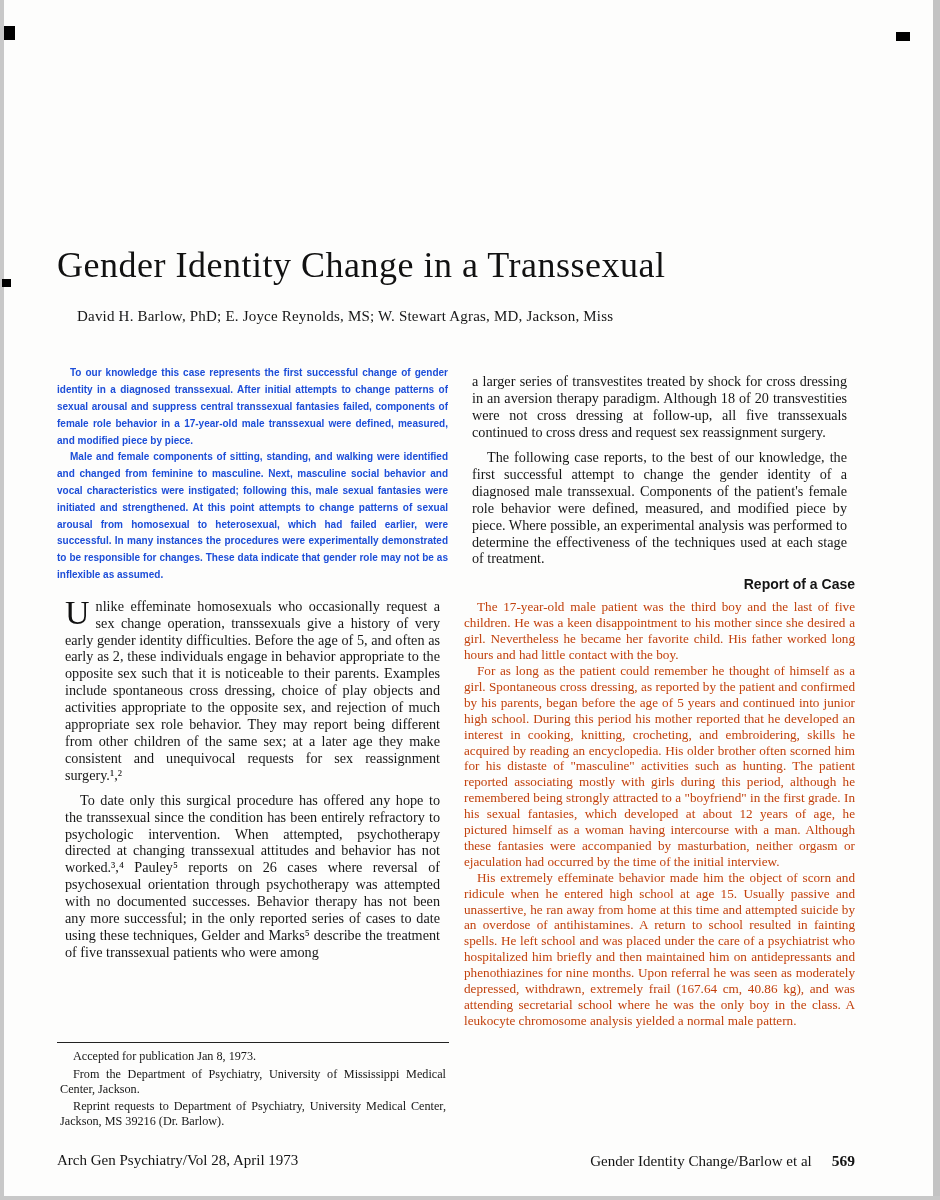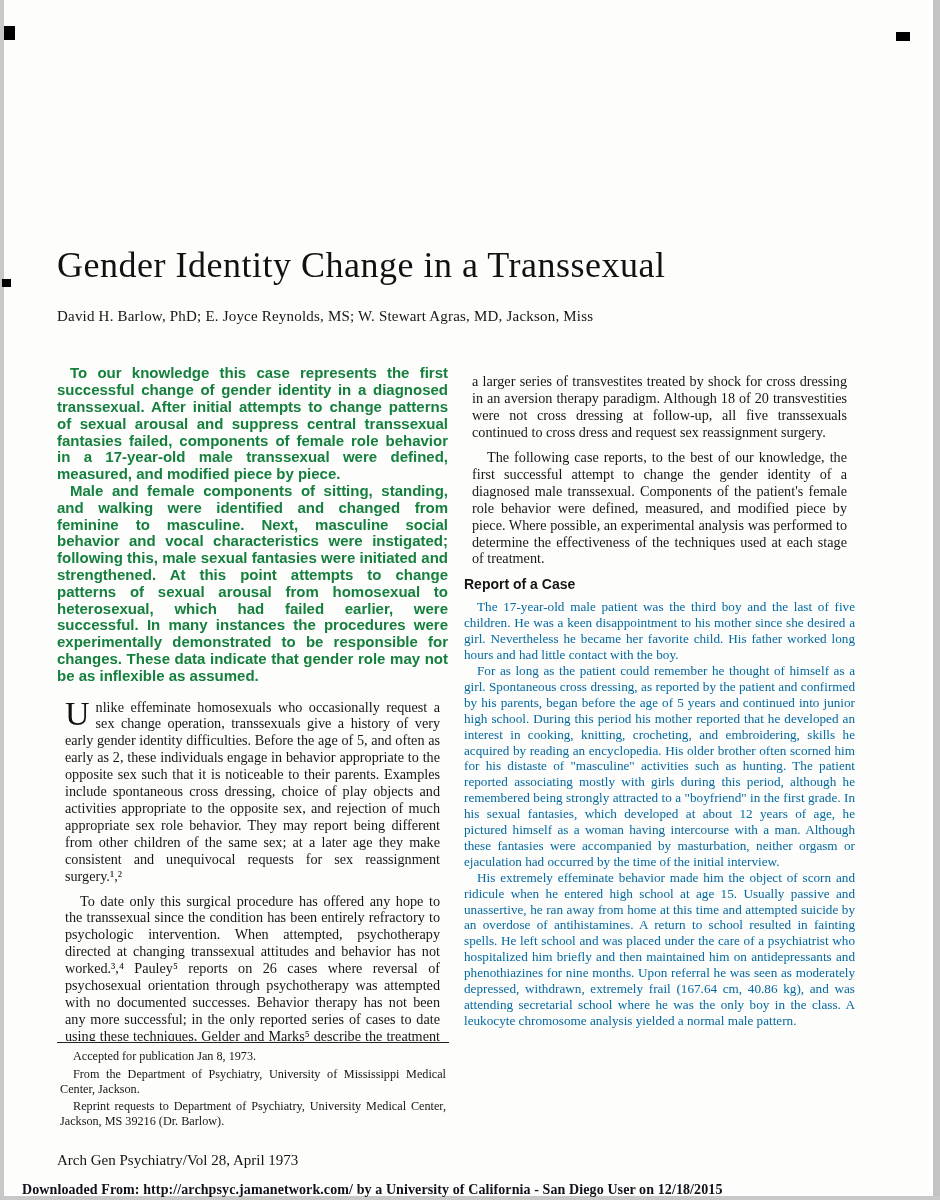--- a/index.html
+++ b/index.html
@@ -31,42 +31,43 @@
     font-weight: normal;
     line-height: 1.15;
     letter-spacing: 0.5px;
     color: #111;
   }
   .authors {
     margin-top: 22px;
     font-size: 15px;
     letter-spacing: 0.2px;
     color: #161616;
+    margin-left: 20px;
   }
 
   .columns {
     display: flex;
     gap: 16px;
     margin-top: 40px;
     align-items: flex-start;
   }
   .col { width: 391px; }
   .col.left-col  { max-height: 676px; overflow: hidden; }
   .col.right-col { max-height: 756px; overflow: hidden; }
 
   
   .abstract p {
     margin: 0;
     font-family: "Liberation Sans", "DejaVu Sans", sans-serif;
     font-weight: bold;
-    font-size: 15px;
+    font-size: 10px;
     line-height: 16.8px;
     text-align: justify;
     text-indent: 13px;
-    color: #15803d;
+    color: #1d4ed8;
   }
 
   
   p.body {
     margin: 8px;
     font-size: 14.2px;
     line-height: 16.9px;
     text-align: justify;
     color: #161616;
   }
@@ -79,30 +80,30 @@
     padding: 1px 6px 0 0;
     color: #111;
   }
 
   
   h3.case-heading {
     margin: 9px 0 7px 0;
     font-family: "Liberation Sans", "DejaVu Sans", sans-serif;
     font-size: 14px;
     font-weight: bold;
-    text-align: left;
+    text-align: right;
     color: #141414;
   }
   p.case {
     margin: 0;
     font-size: 13.2px;
     line-height: 15.9px;
     text-align: justify;
     text-indent: 13px;
-    color: #0369a1;
+    color: #c2410c;
   }
 
   
   .footnote-block {
     position: absolute;
     left: 57px;
     top: 1042px;
     width: 392px;
   }
   .footnote-rule { border: 0; border-top: 1.6px solid #222; margin: 0 0 6px 0; }
@@ -181,17 +182,20 @@
 
   <div class="footnote-block">
     <hr class="footnote-rule">
     <p>Accepted for publication Jan 8, 1973.</p>
     <p>From the Department of Psychiatry, University of Mississippi Medical Center, Jackson.</p>
     <p>Reprint requests to Department of Psychiatry, University Medical Center, Jackson, MS 39216 (Dr. Barlow).</p>
   </div>
 
   <div class="footer">
     <span>Arch Gen Psychiatry/Vol 28, April 1973</span>
+    <span class="right-group">
+      <span>Gender Identity Change/Barlow et al</span>
+      <span class="pagenum">569</span>
+    </span>
   </div>
 
-  <div class="watermark">Downloaded From: http://archpsyc.jamanetwork.com/ by a University of California - San Diego User  on 12/18/2015</div>
 
 </div>
 
 </body></html>

